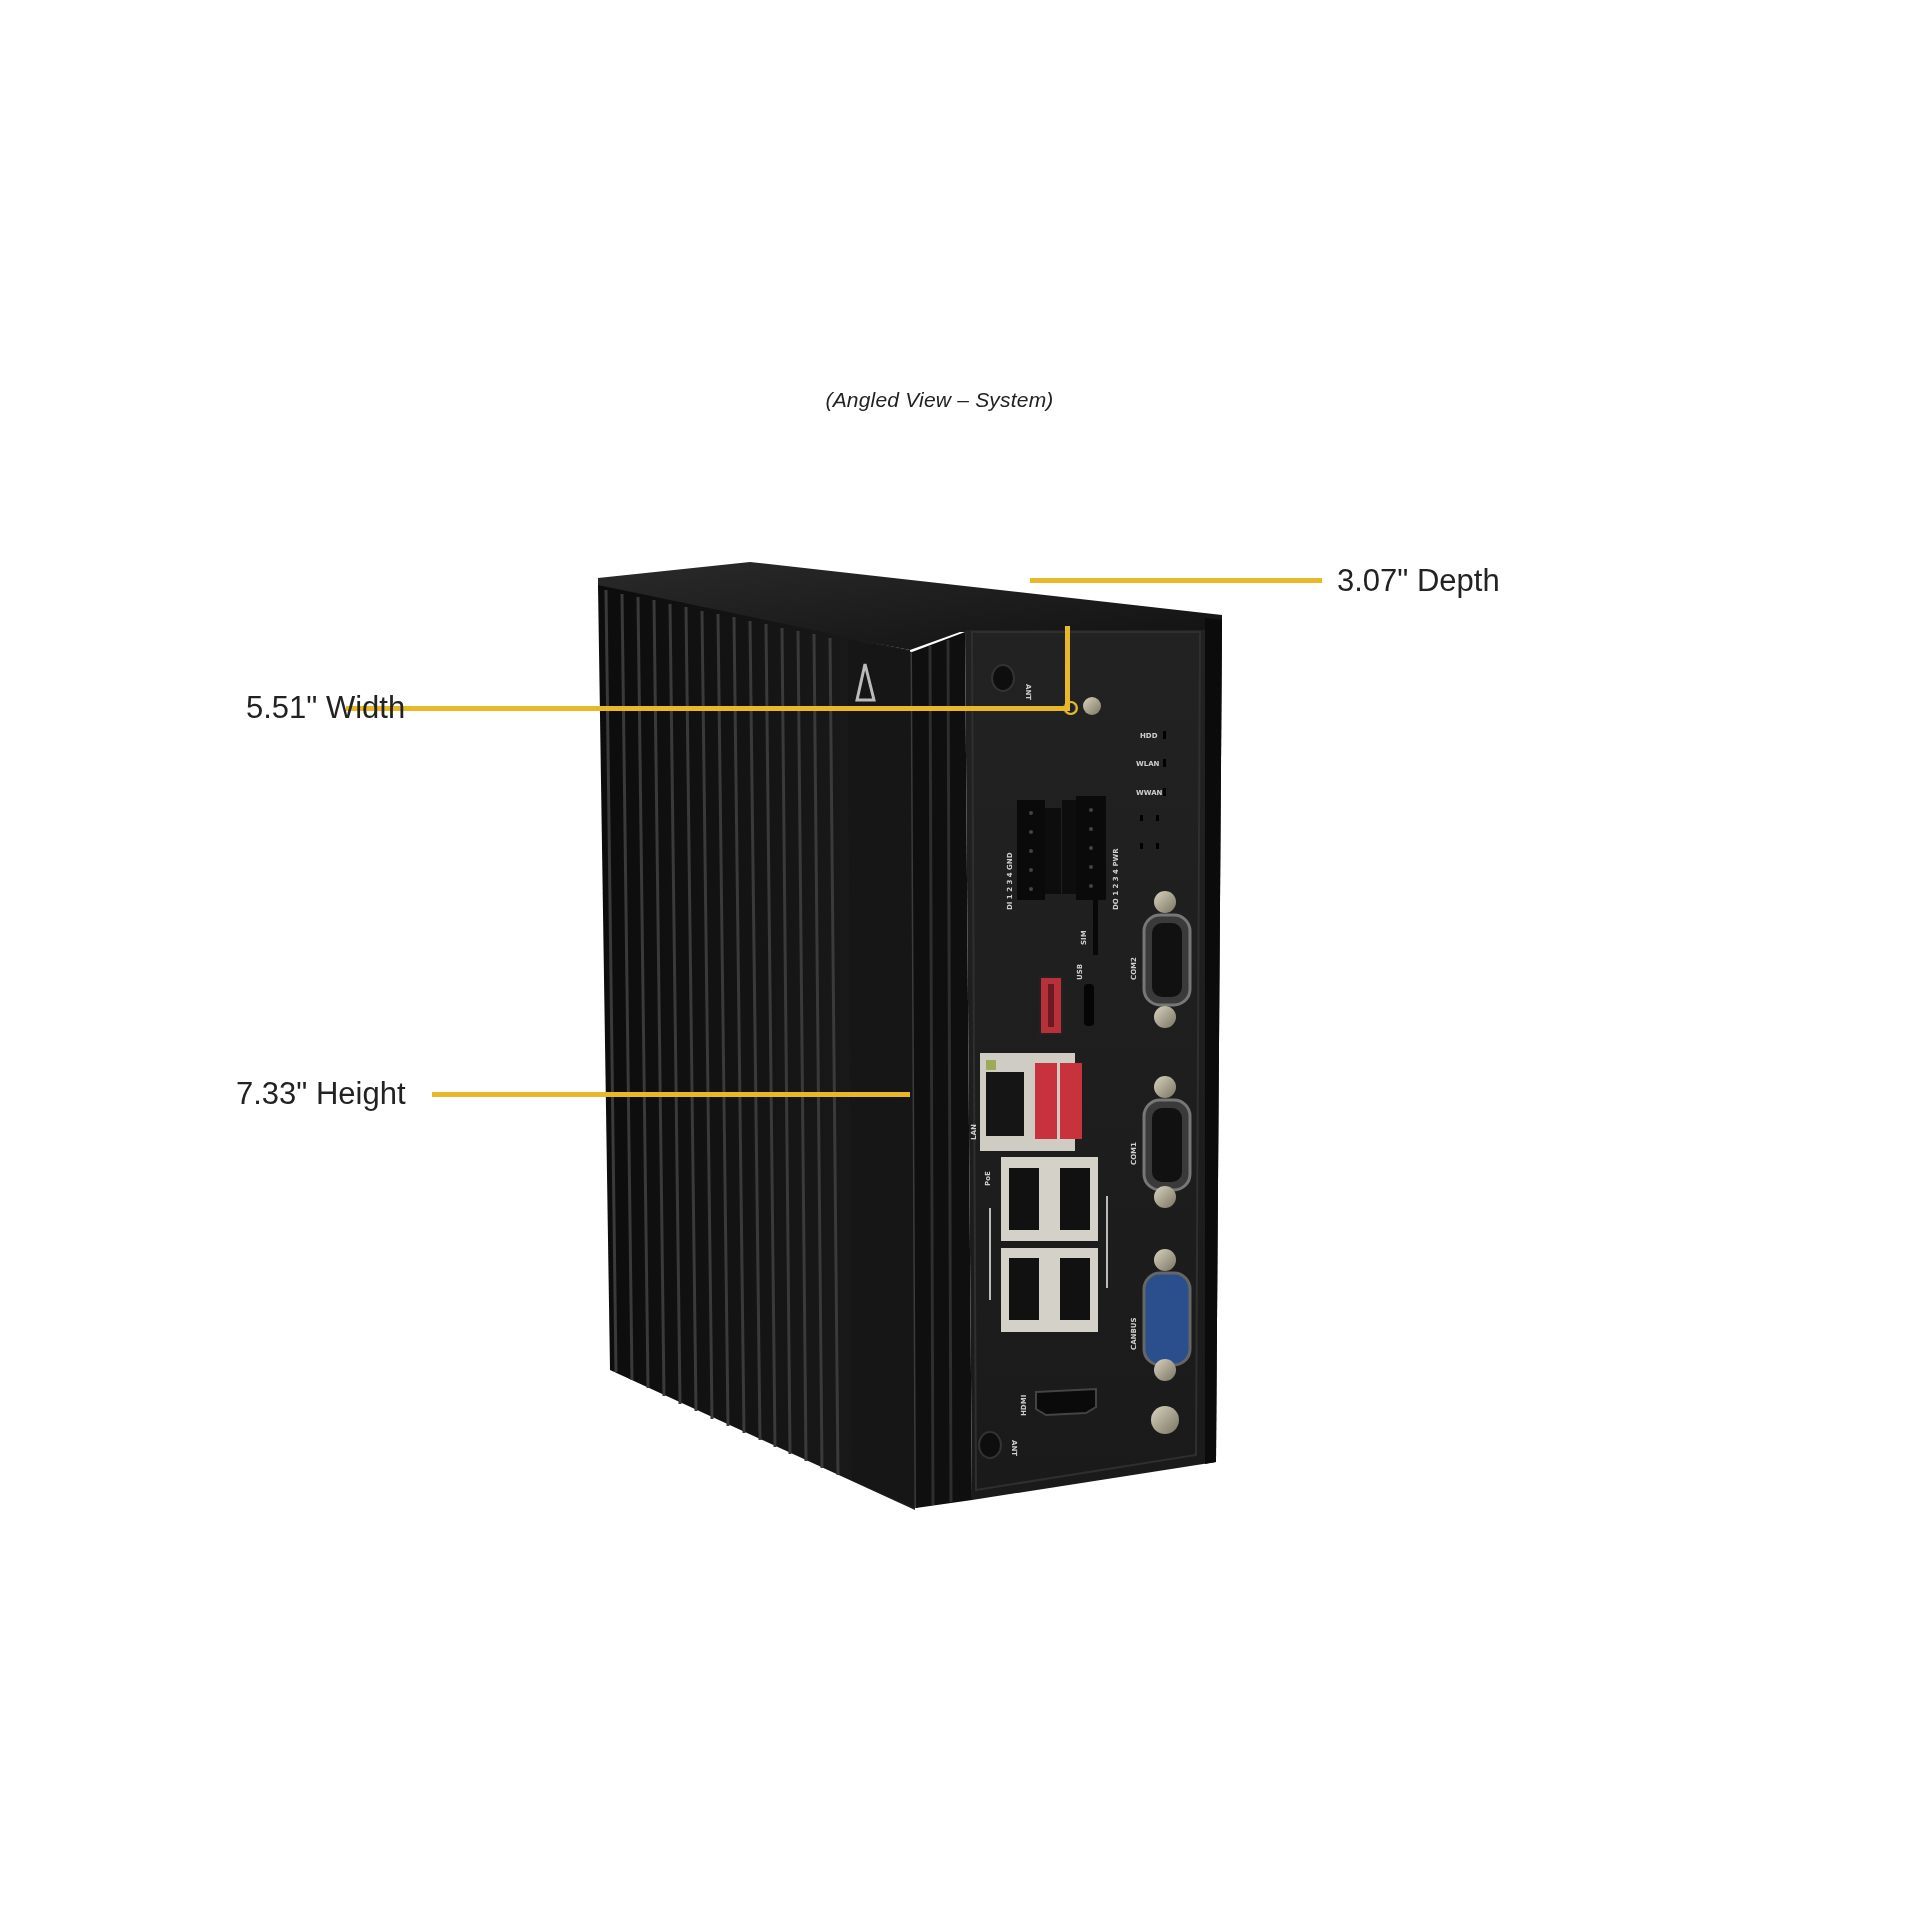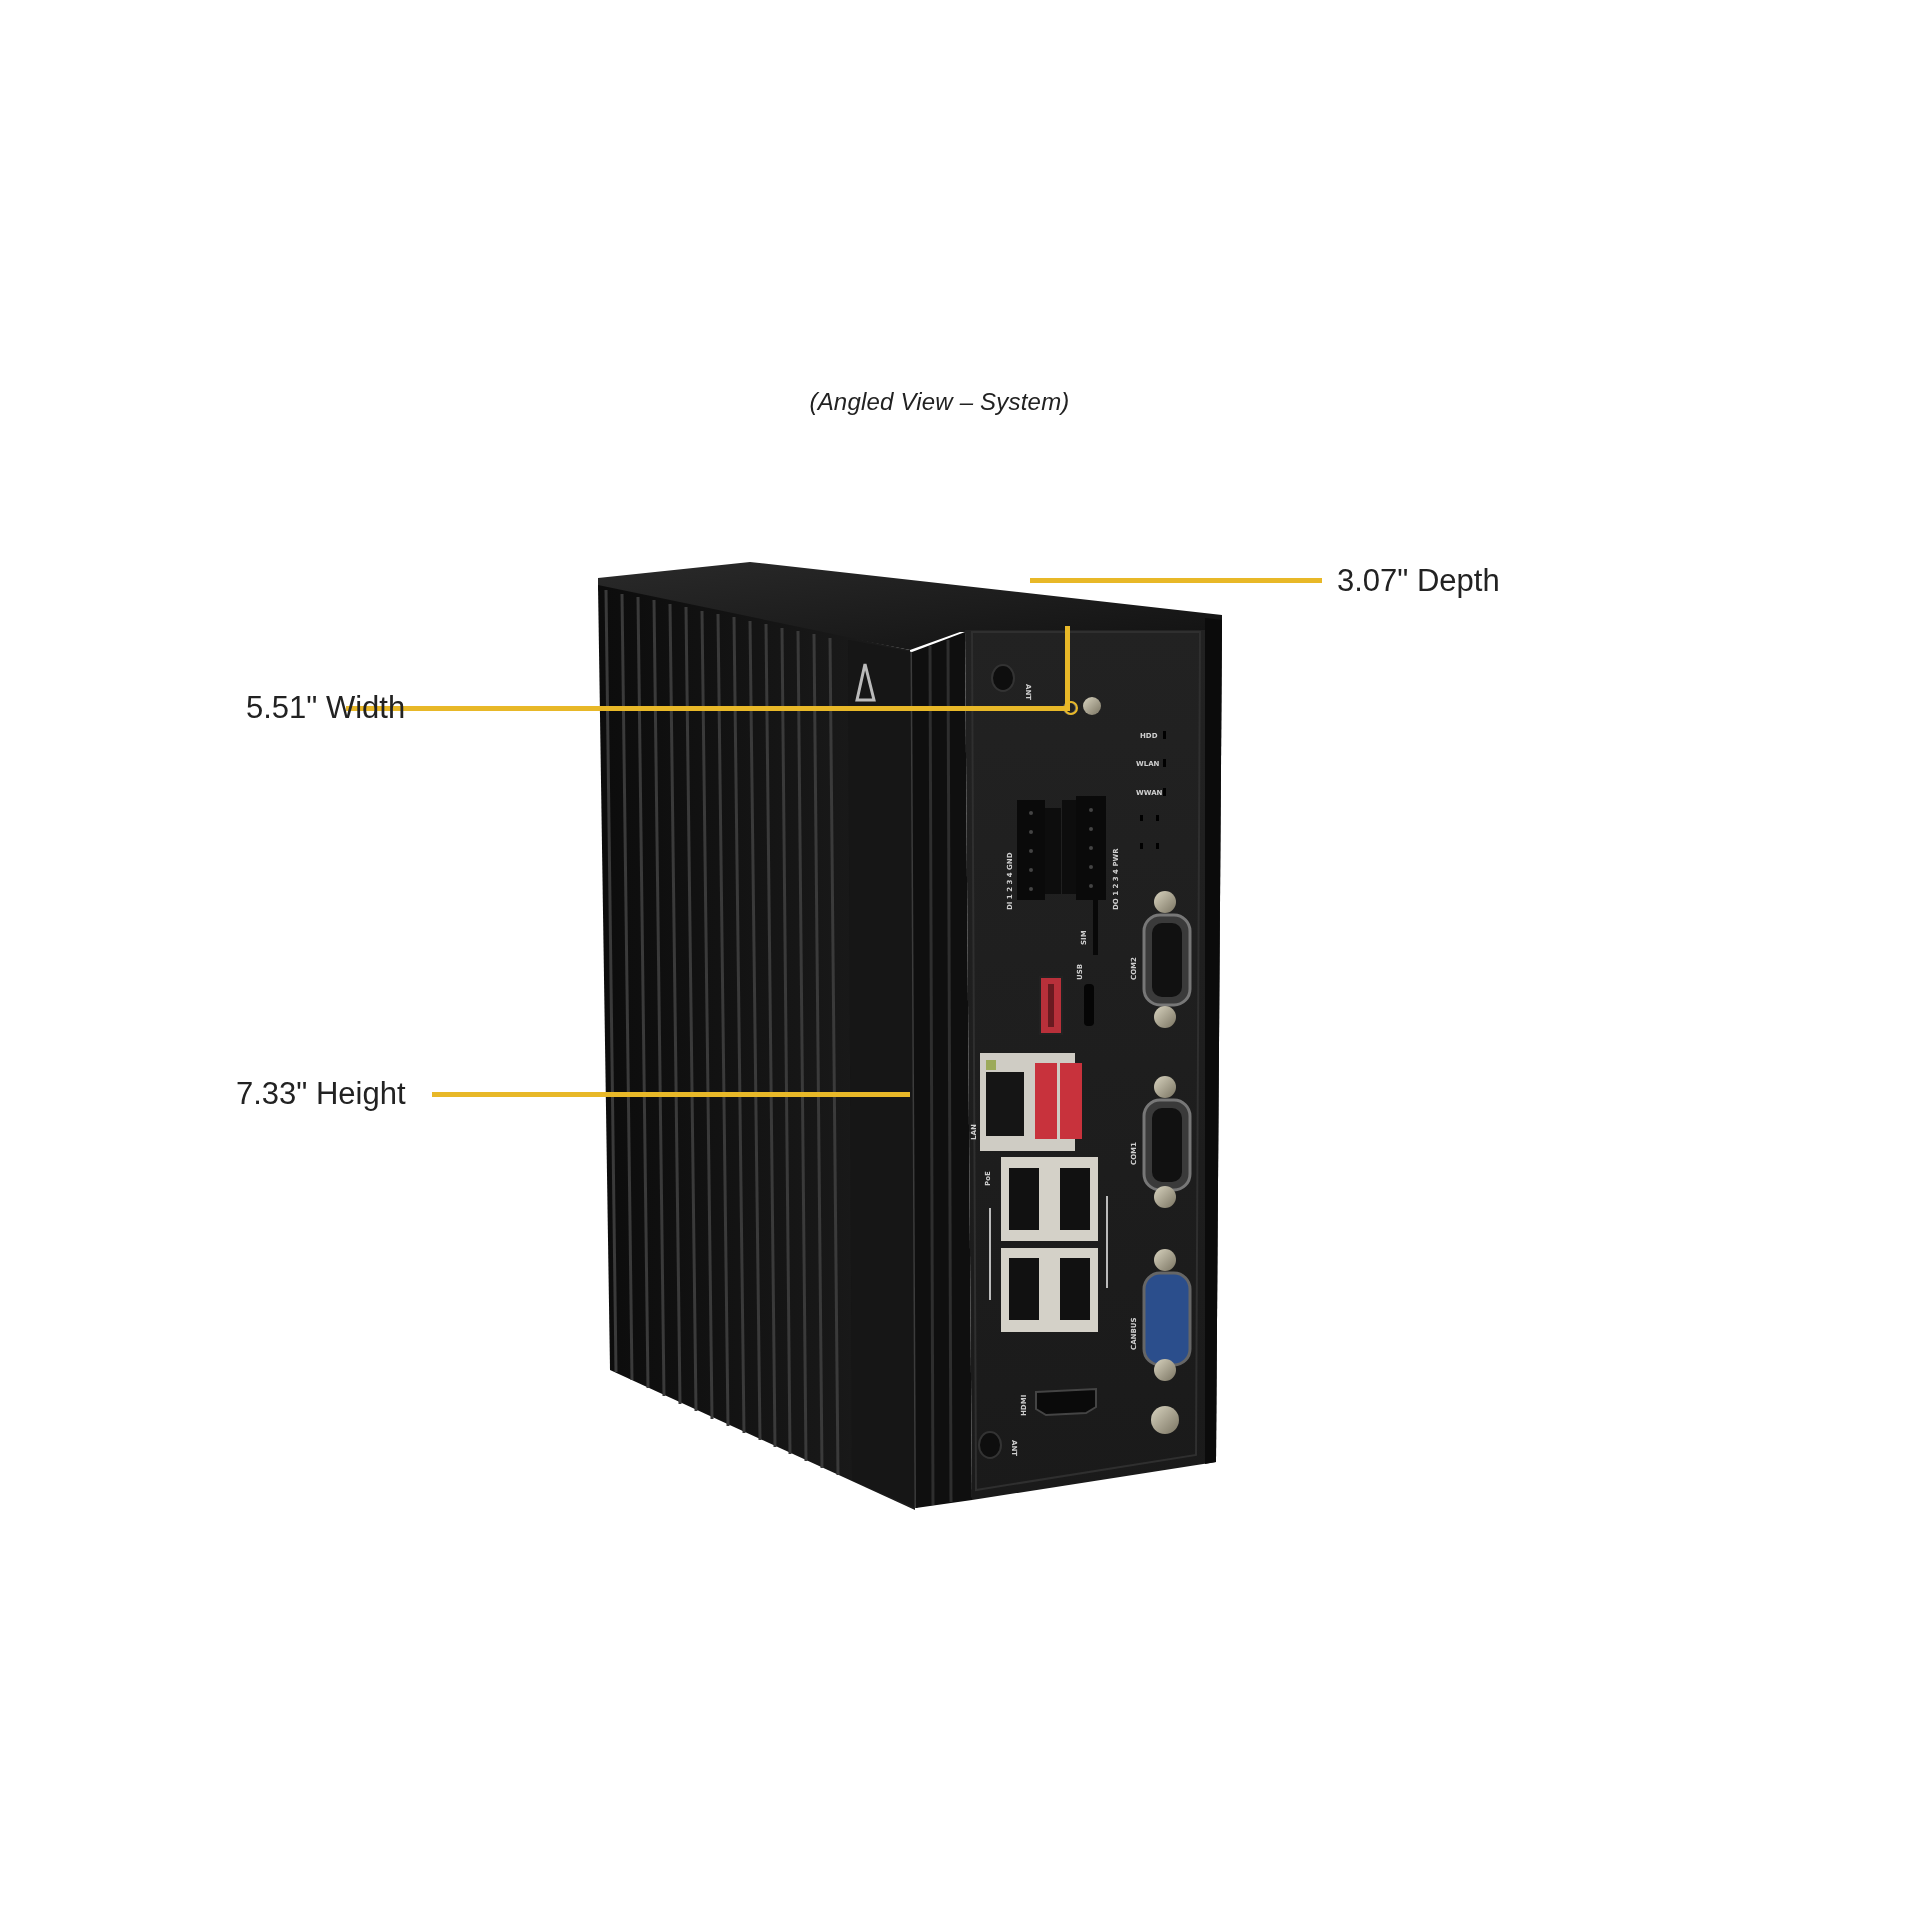--- a/index.html
+++ b/index.html
@@ -1,20 +1,20 @@
 <!DOCTYPE html>
 <html><head>
 <meta charset="utf-8">
 <style>
   html, body { margin: 0; padding: 0; background: #ffffff; }
   body { width: 1920px; height: 1920px; position: relative; overflow: hidden;
          font-family: "Liberation Sans", sans-serif; color: #1a1a1a; }
 
   .caption { position: absolute; top: 388px; left: 0; width: 1879px; text-align: center;
-             font-size: 24px; font-style: italic; color: #222; letter-spacing: 0.2px; }
+             font-size: 21px; font-style: italic; color: #222; letter-spacing: 0.2px; }
 
   .dim-label { position: absolute; font-size: 31px; color: #222; white-space: nowrap; }
   .dim-line { position: absolute; background: #e8b828; height: 5px; }
   .dim-vline { position: absolute; background: #e8b828; width: 5px; }
   .dim-dot { position: absolute; width: 10px; height: 10px; border: 2px solid #e8b828;
              border-radius: 50%; background: transparent; }
 
   #device { position: absolute; left: 0; top: 0; width: 1920px; height: 1920px; }
 
   .front-label { font-family: "DejaVu Sans", sans-serif; font-size: 7px; fill: #cfcfcf; font-weight: bold; }

